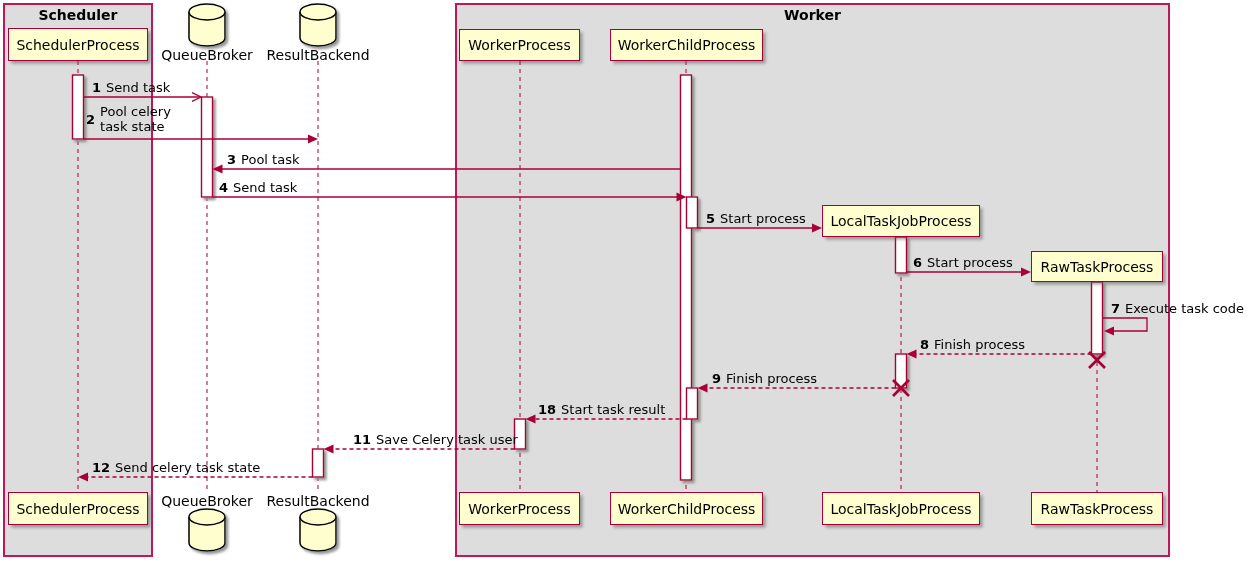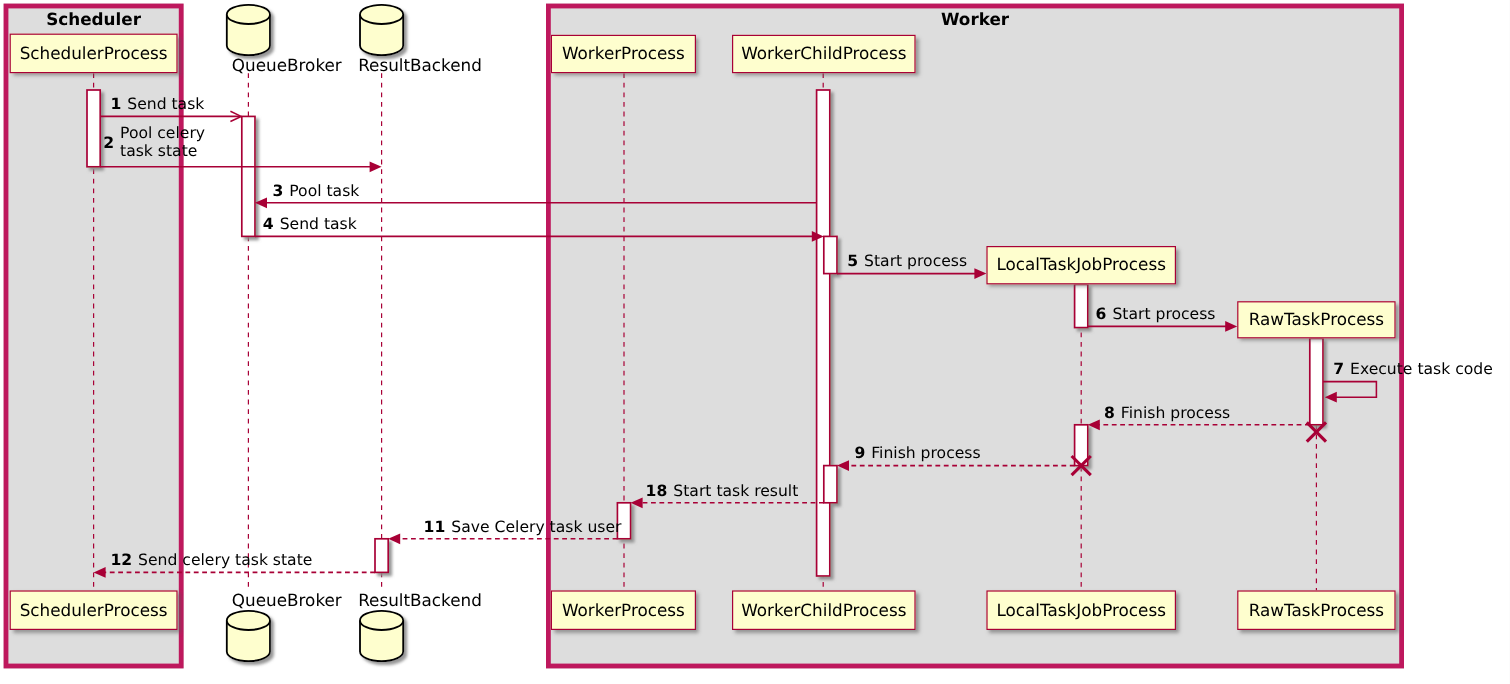--- a/index.html
+++ b/index.html
@@ -2,21 +2,21 @@
 <html><head>
 <meta charset="utf-8">
 <style>
   html,body { margin:0; padding:0; background:#ffffff; }
   .stage {
     position:relative; width:1258px; height:570px;
     font-family:"DejaVu Sans","Liberation Sans",sans-serif;
     color:#000; background:#fff; overflow:hidden;
   }
   .frame {
-    position:absolute; background:#DDDDDD; border:4px solid #be185d;
+    position:absolute; background:#DDDDDD; border:2px solid #be185d;
     box-sizing:border-box; z-index:0;
   }
   .frame-title {
     font-weight:bold; font-size:14px; text-align:center; padding-top:2px;
   }
   svg.canvas { position:absolute; left:0; top:0; z-index:1; }
   .life { stroke:#A80036; stroke-width:1; stroke-dasharray:4 4; }
   .act  { fill:#ffffff; stroke:#A80036; stroke-width:1.4; }
   .arrow { stroke:#A80036; stroke-width:1.3; fill:none; }
   .arrow.dashed { stroke-dasharray:4 3; }
@@ -24,21 +24,21 @@
   .openhead { stroke:#A80036; stroke-width:1.3; fill:none; }
   .xmark { stroke:#A80036; stroke-width:2.6; }
   .cyl-body, .cyl-top { fill:#FEFECE; stroke:#000000; stroke-width:1.5; }
   .pbox {
     position:absolute; background:#FEFECE; border:1.7px solid #A80036;
     box-sizing:border-box; display:flex; align-items:center; justify-content:center;
     font-size:14px; z-index:2; box-shadow:2.5px 2.5px 3px rgba(90,90,90,0.55);
     white-space:nowrap;
   }
   .dblabel {
-    position:absolute; font-size:14px; text-align:center; z-index:2; white-space:nowrap;margin-left:32px;
+    position:absolute; font-size:14px; text-align:center; z-index:2; white-space:nowrap;
   }
   .msg {
     position:absolute; font-size:13px; line-height:15px; display:flex;
     align-items:center; gap:5px; z-index:2; white-space:nowrap;
   }
   .msg b { font-weight:bold; }
   .msg .pre { white-space:pre-line; }
 </style>
 </head>
 <body>

